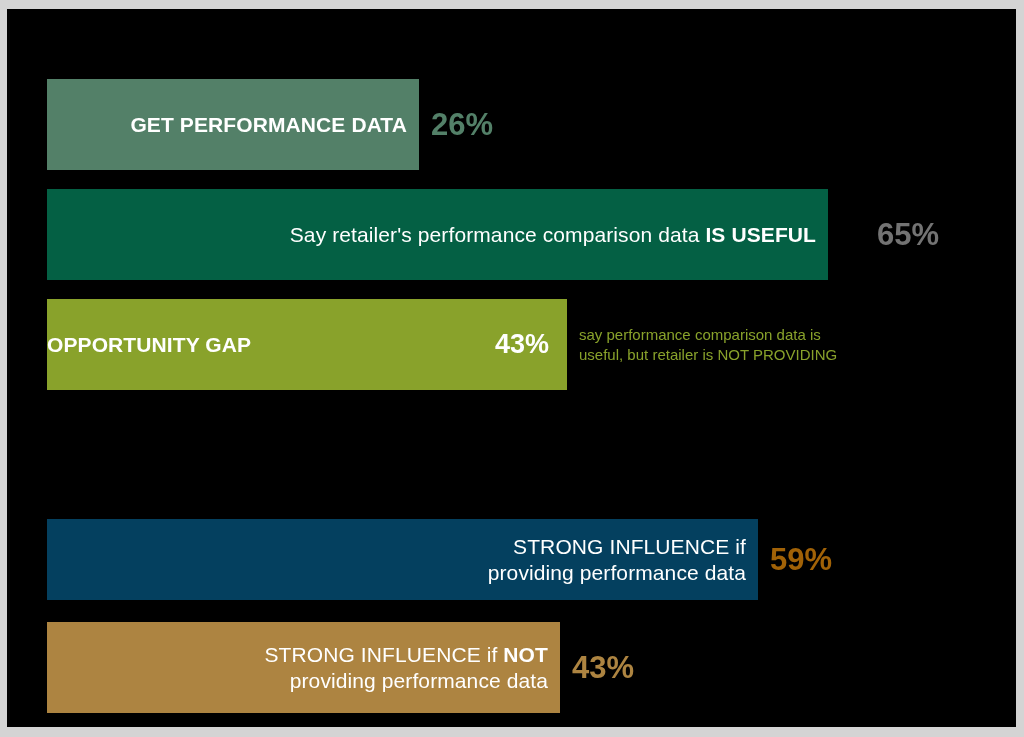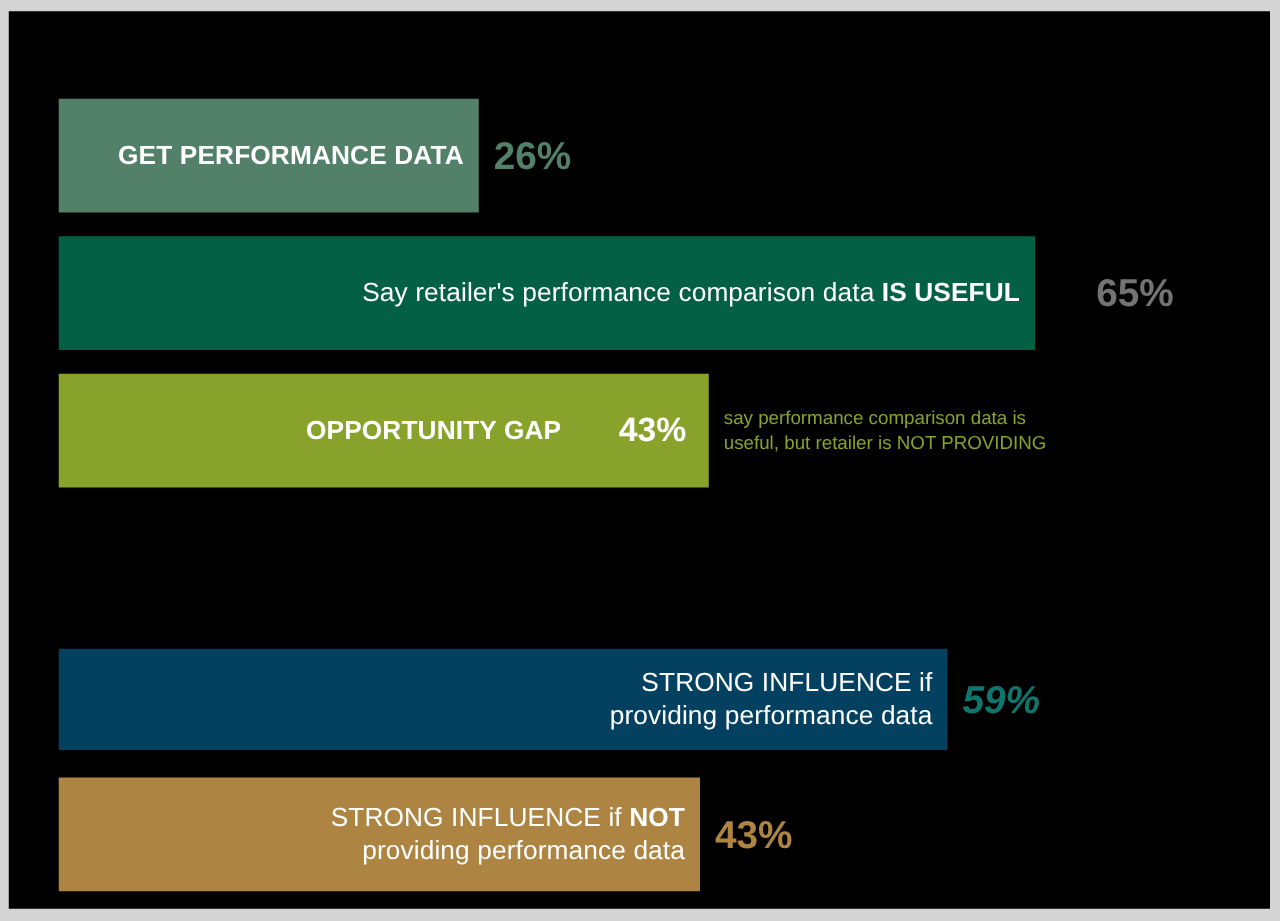--- a/index.html
+++ b/index.html
@@ -81,29 +81,29 @@
     margin-left: 12px;
     font-size: 15px;
     line-height: 1.28;
     font-weight: normal;
     white-space: nowrap;
   }
   .side-note .ln { display: block; }
 
   
   #row-get-performance-data { left: 40px; top: 70px; height: 91px; }
-  #row-get-performance-data .bar { width: 336px; background: #538068; }
+  #row-get-performance-data .bar { width: 372px; background: #538068; }
 
   #row-data-is-useful { left: 40px; top: 180px; height: 91px; gap: 37px; }
   #row-data-is-useful .bar { width: 781px; background: #046044; }
 
   #row-opportunity-gap { left: 40px; top: 290px; height: 91px; }
   #row-opportunity-gap .bar {
     width: 520px; background: #89a22b;
-    justify-content: flex-end;
+    justify-content: space-between;
     padding-right: 18px;
   }
 
   #row-strong-influence-providing { left: 40px; top: 510px; height: 81px; }
   #row-strong-influence-providing .bar { width: 711px; background: #04405f; }
 
   #row-strong-influence-not-providing { left: 40px; top: 613px; height: 91px; }
   #row-strong-influence-not-providing .bar { width: 513px; background: #ad8441; }
 </style>
 </head>
@@ -143,21 +143,21 @@
       </div>
     </div>
 
     <div class="bar-row" id="row-strong-influence-providing">
       <div class="bar">
         <div class="bar-label">
           <span class="ln">STRONG INFLUENCE if</span>
           <span class="ln">providing performance data</span>
         </div>
       </div>
-      <div class="value-outside" id="val-4" style="color: #0f766e; font-style: italic;">59%</div>
+      <div class="value-outside" id="val-4" style="color: #a16207;">59%</div>
     </div>
 
     <div class="bar-row" id="row-strong-influence-not-providing">
       <div class="bar">
         <div class="bar-label">
           <span class="ln"><span>STRONG INFLUENCE  if </span><span class="strong">NOT</span></span>
           <span class="ln">providing performance data</span>
         </div>
       </div>
       <div class="value-outside" id="val-5" style="color: rgb(173, 132, 65);">43%</div>

